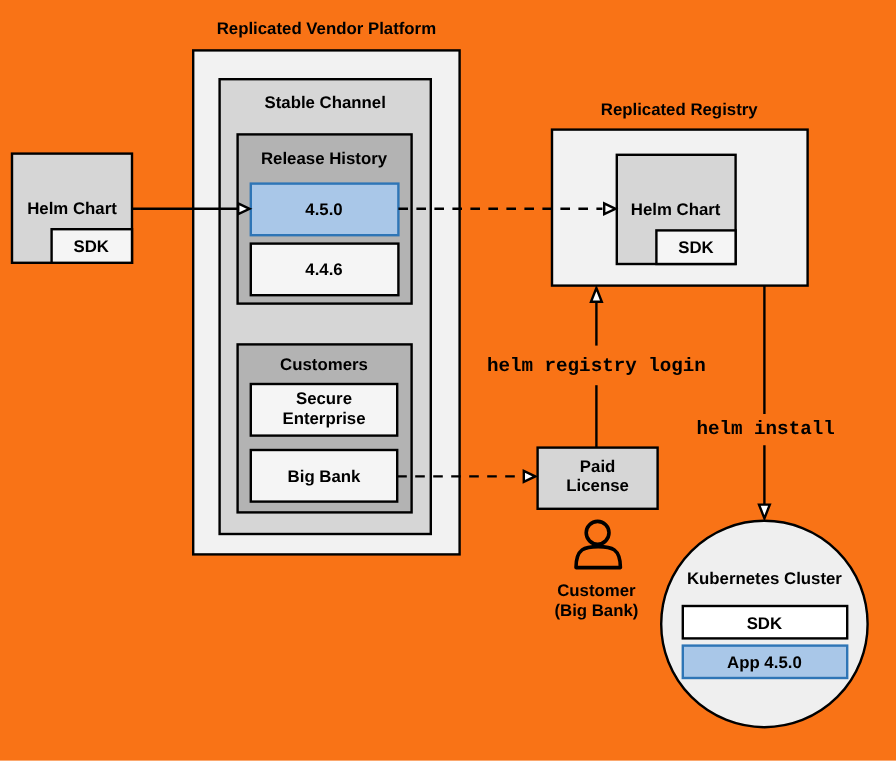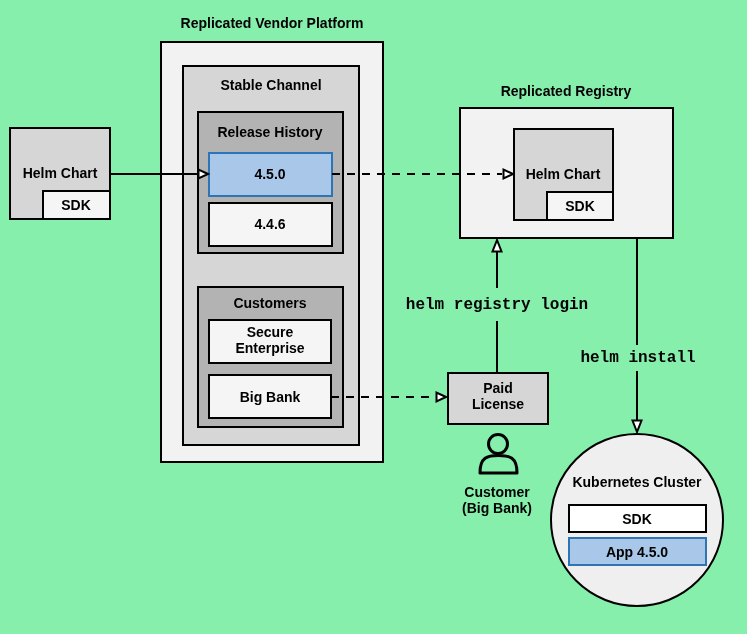--- a/index.html
+++ b/index.html
@@ -4,21 +4,21 @@
 <style>
   html, body {
     margin: 0;
     padding: 0;
     background: #ffffff;
   }
   .stage {
     position: relative;
     width: 747px;
     height: 634px;
-    background: #86efac;
+    background: #f97316;
     overflow: hidden;
   }
   svg { display: block; }
   .ttl, .lbl {
     font-family: "Liberation Sans", sans-serif;
     font-weight: bold;
     font-size: 14px;
     text-anchor: middle;
     fill: #000000;
   }

